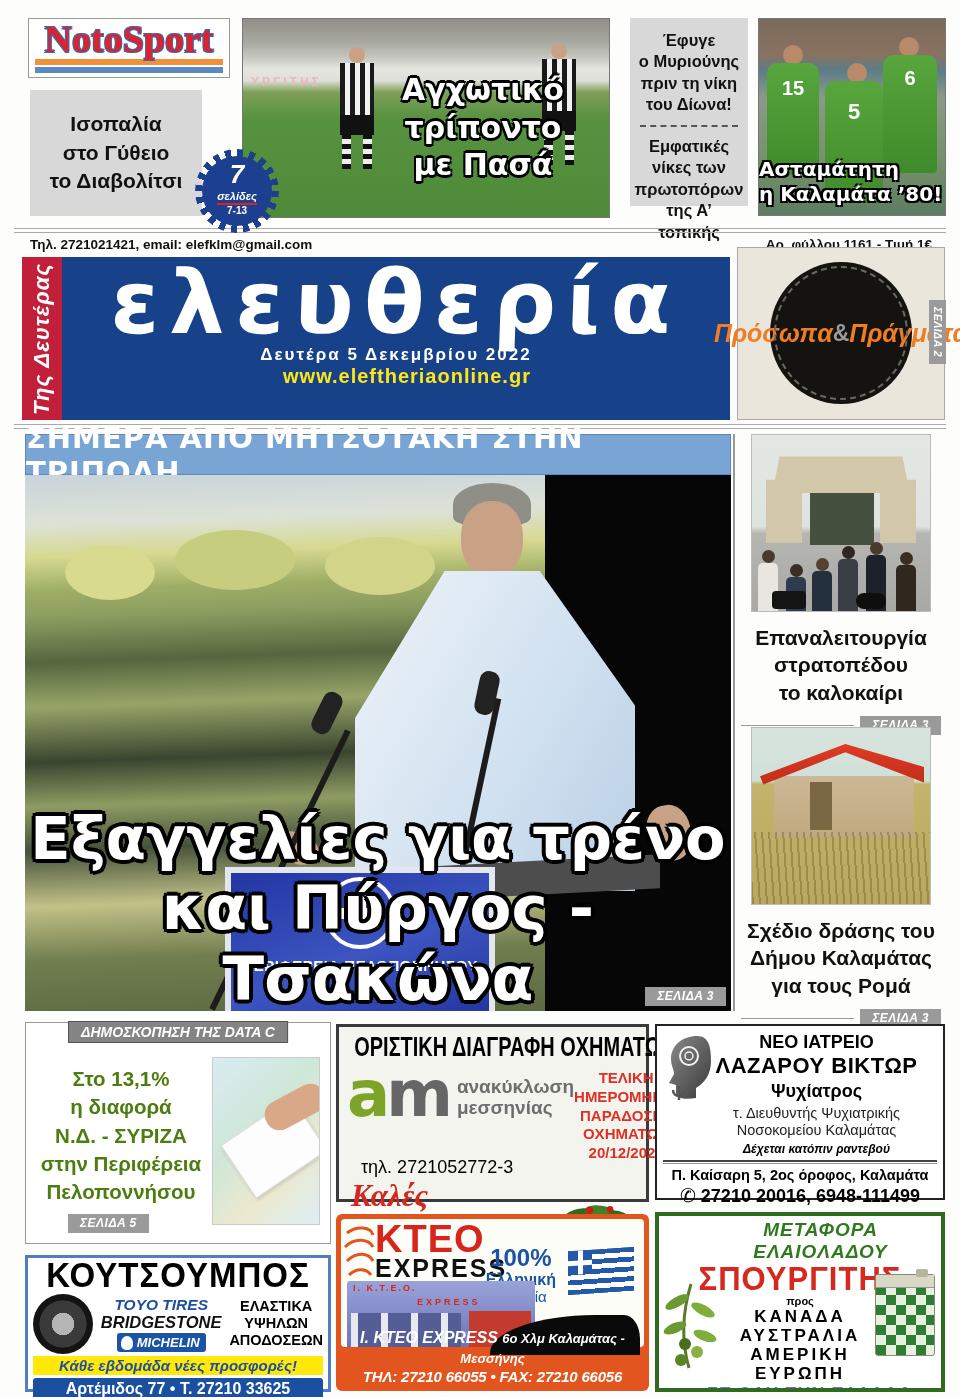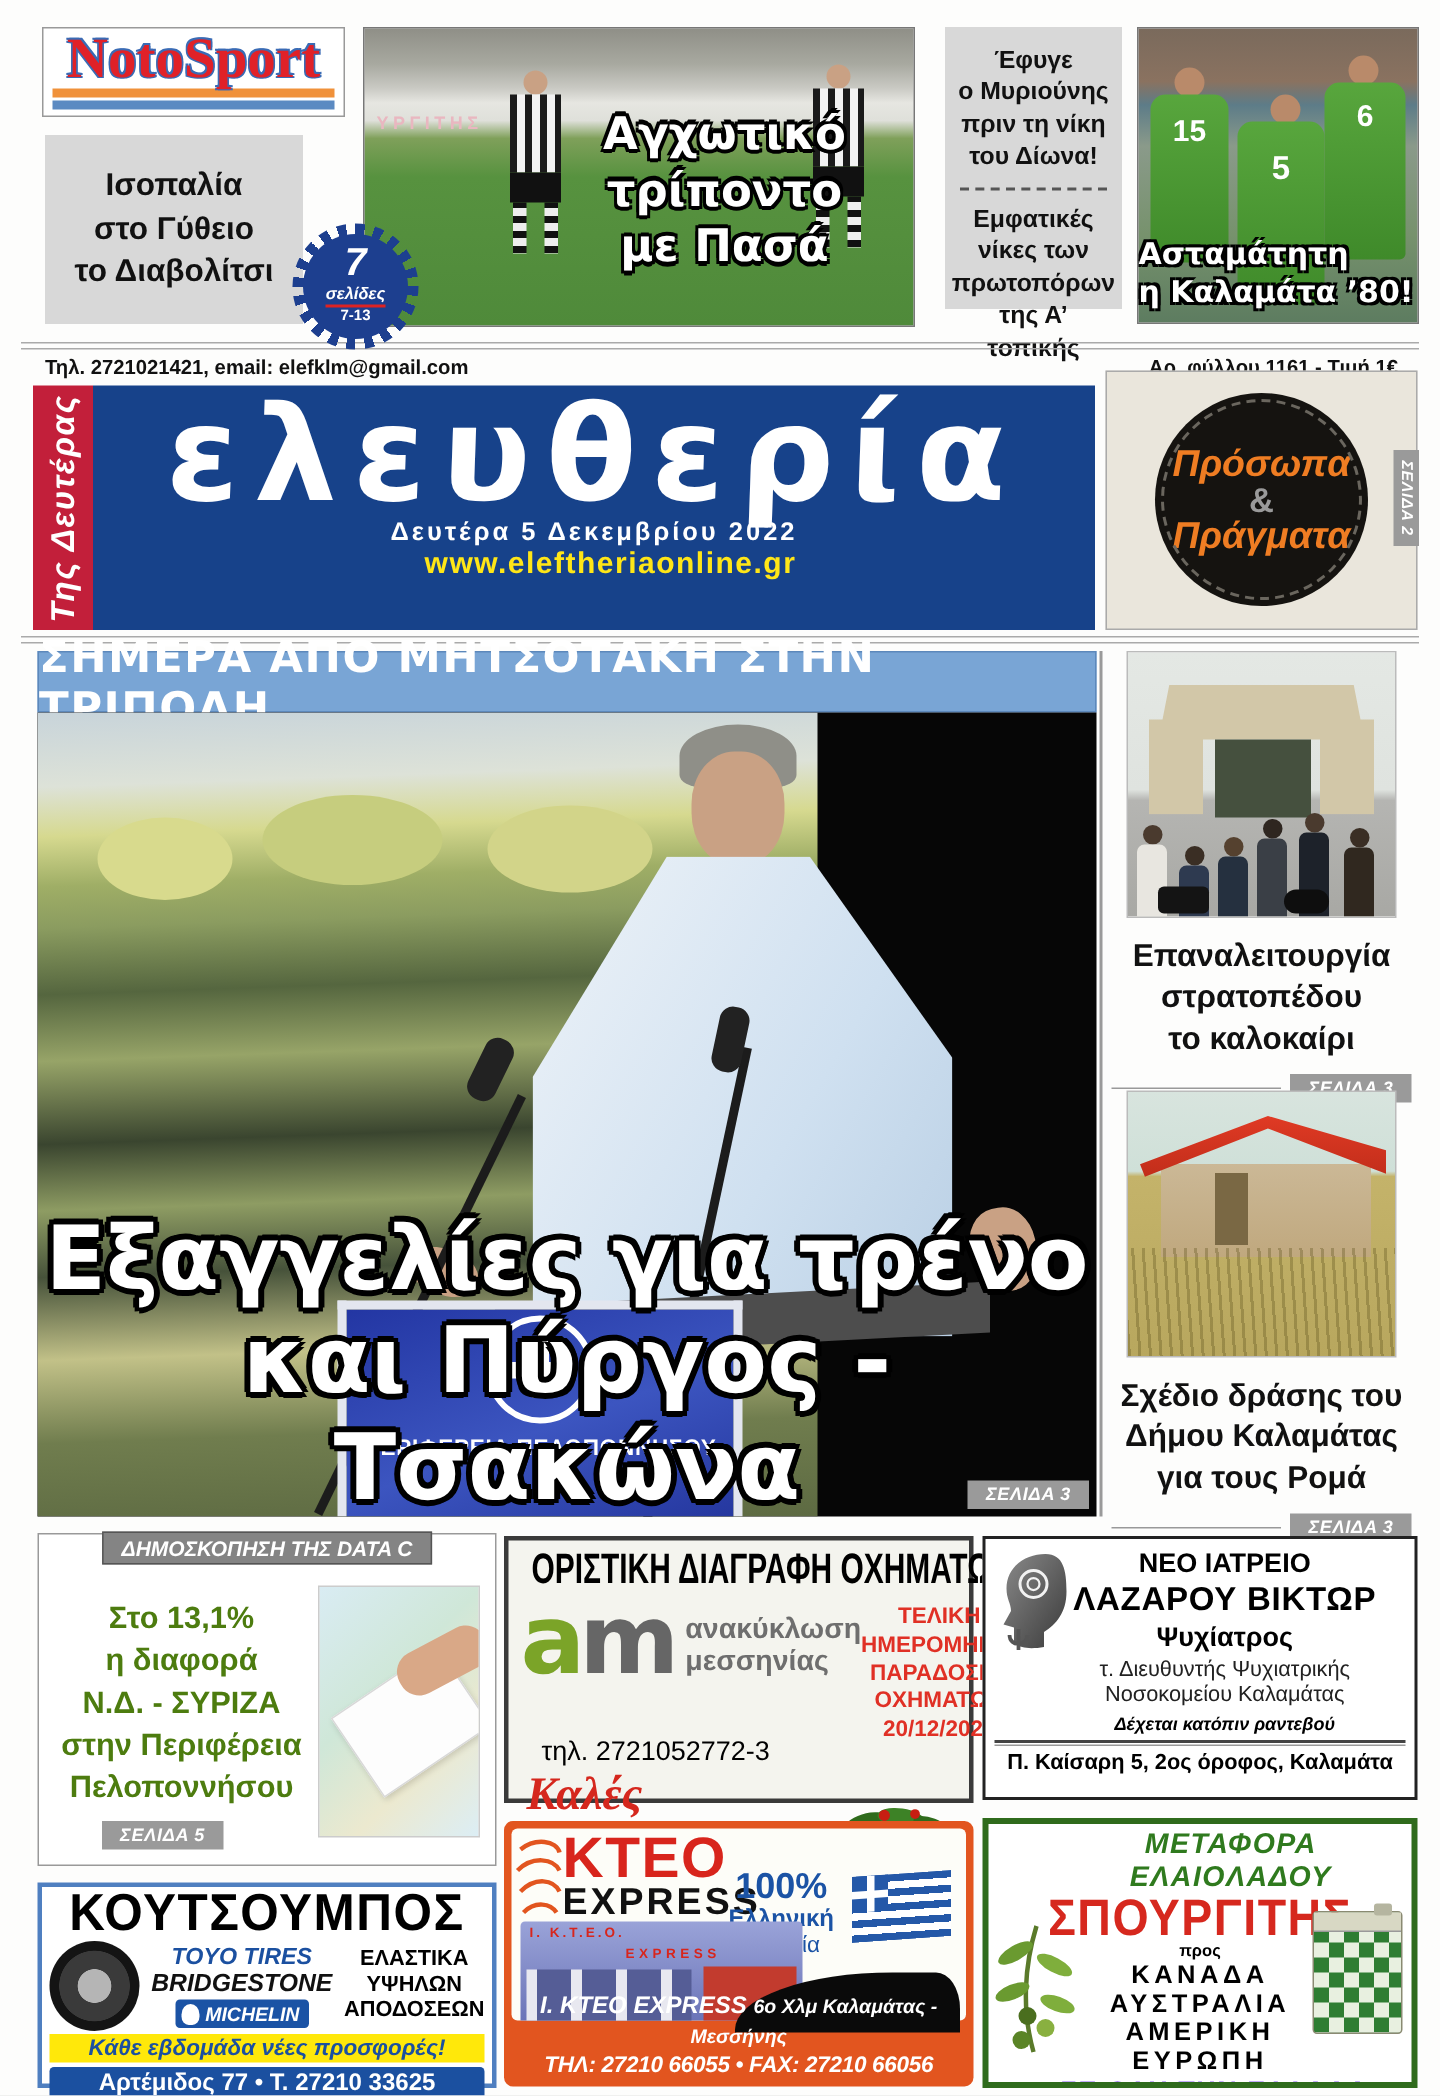--- a/index.html
+++ b/index.html
@@ -65,21 +65,21 @@
                    font-size:22px; letter-spacing:1px; }
   .mast { flex:1; background:#17428a; text-align:center; color:#fff; padding-top:2px; }
   .mast-title { font-family:"DejaVu Sans", sans-serif; font-weight:bold; font-size:88px; line-height:1.0;
                 letter-spacing:10px; transform:skewX(-2deg); }
   .mast-date { font-size:17px; font-weight:bold; letter-spacing:2px; margin-top:-2px; }
   .mast-url { font-size:20px; font-weight:bold; color:#ffe617; letter-spacing:1px;margin-left:22px; }
 
   
   .prosopa { position:absolute; left:737px; top:247px; width:208px; height:173px; background:#eae6dc; border:1px solid #aaa; }
   .pro-circle { position:relative; width:142px; height:142px; margin:14px auto 0; background:#151310; border-radius:50%;
-                display:flex; flex-direction:column; align-items:center; justify-content:center; }
+                display:flex; flex-direction:row; align-items:center; justify-content:center; }
   .pro-circle::before { content:""; position:absolute; inset:4px; border:2px dashed #6a665e; border-radius:50%; }
   .pro-l { color:#ef7d23; font-weight:bold; font-style:italic; font-size:25px; line-height:1.0; }
   .pro-amp { color:#9a9a9a; font-weight:bold; font-size:23px; line-height:1.0; }
   .pro-tab { position:absolute; right:-2px; top:52px; width:17px; height:64px; background:#9a9a9a; color:#fff;
              font-size:10.5px; font-weight:bold; font-style:italic; writing-mode:vertical-rl;
              display:flex; align-items:center; justify-content:center; letter-spacing:.5px; }
 
   
   .kicker { position:absolute; left:25px; top:434px; width:706px; height:41px; background:#79a5d5; border:1px solid #5c88bb;
             color:#fff; font-weight:bold; font-size:29px; display:flex; align-items:center; justify-content:center;
@@ -519,20 +519,24 @@
     <div class="psy-top">
       <div class="py1">ΝΕΟ ΙΑΤΡΕΙΟ</div>
       <div class="py-name">ΛΑΖΑΡΟΥ ΒΙΚΤΩΡ</div>
       <div class="py-spec">Ψυχίατρος</div>
       <div class="py-t">τ. Διευθυντής Ψυχιατρικής</div>
       <div class="py-t" style="margin-top:0;">Νοσοκομείου Καλαμάτας</div>
       <div class="py-note">Δέχεται κατόπιν ραντεβού</div>
     </div>
     <div class="py-rule"></div>
     <div class="py-addr">Π. Καίσαρη 5, 2ος όροφος, Καλαμάτα</div>
+    <div class="py-tel">
+      <span class="phicon">✆</span>
+      <span>27210 20016,  6948-111499</span>
+    </div>
   </div>
 
   <div class="spourgitis">
     <div class="sp-t1">ΜΕΤΑΦΟΡΑ ΕΛΑΙΟΛΑΔΟΥ</div>
     <div class="sp-t2">ΣΠΟΥΡΓΙΤΗΣ</div>
     <div class="sp-pros">προς</div>
     <div class="sp-dest pre">ΚΑΝΑΔΑ
 ΑΥΣΤΡΑΛΙΑ
 ΑΜΕΡΙΚΗ
 ΕΥΡΩΠΗ</div>

